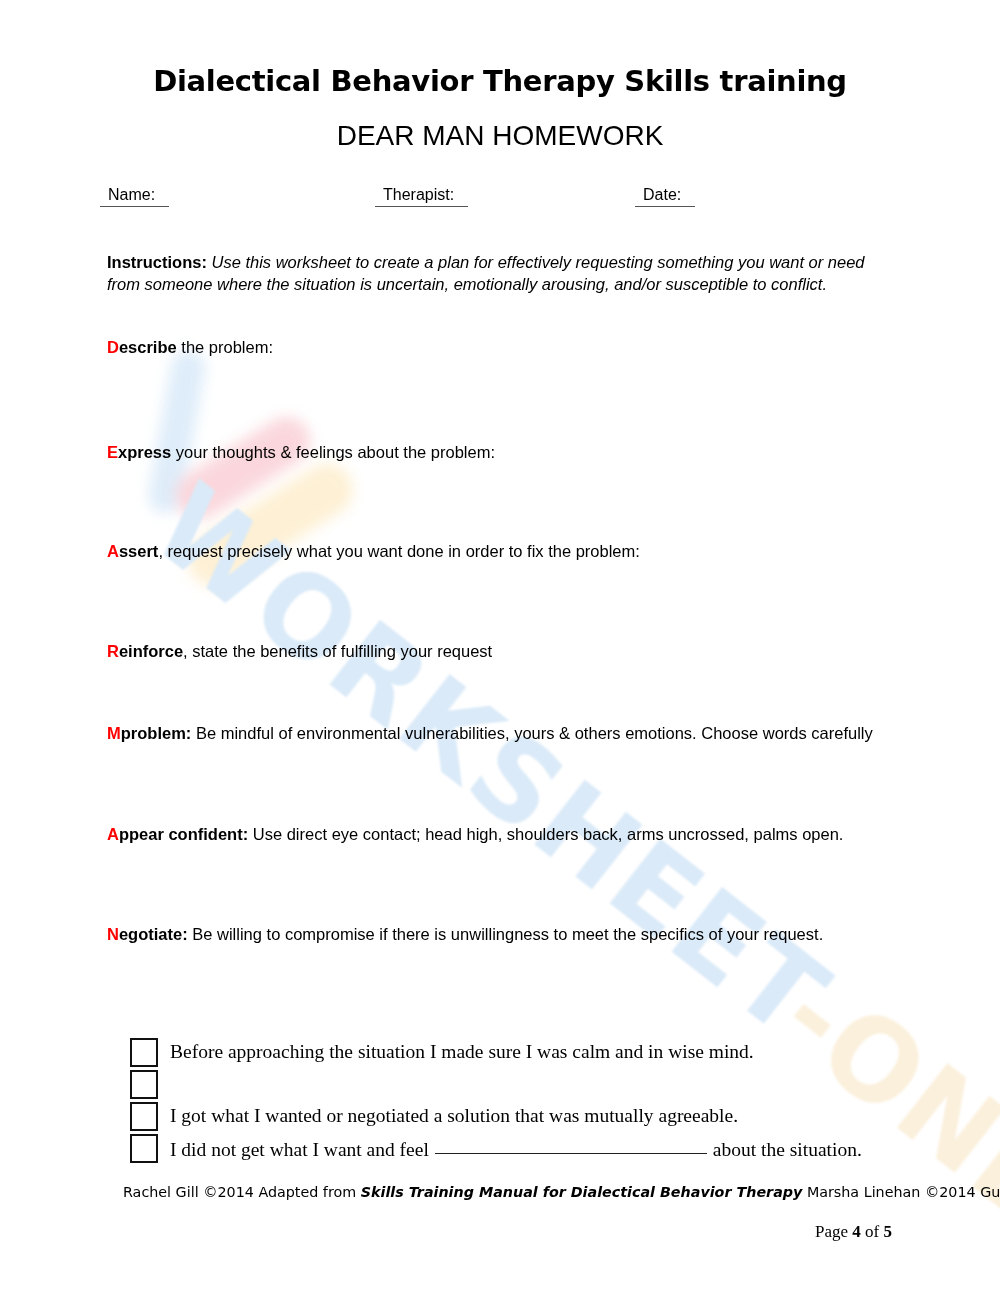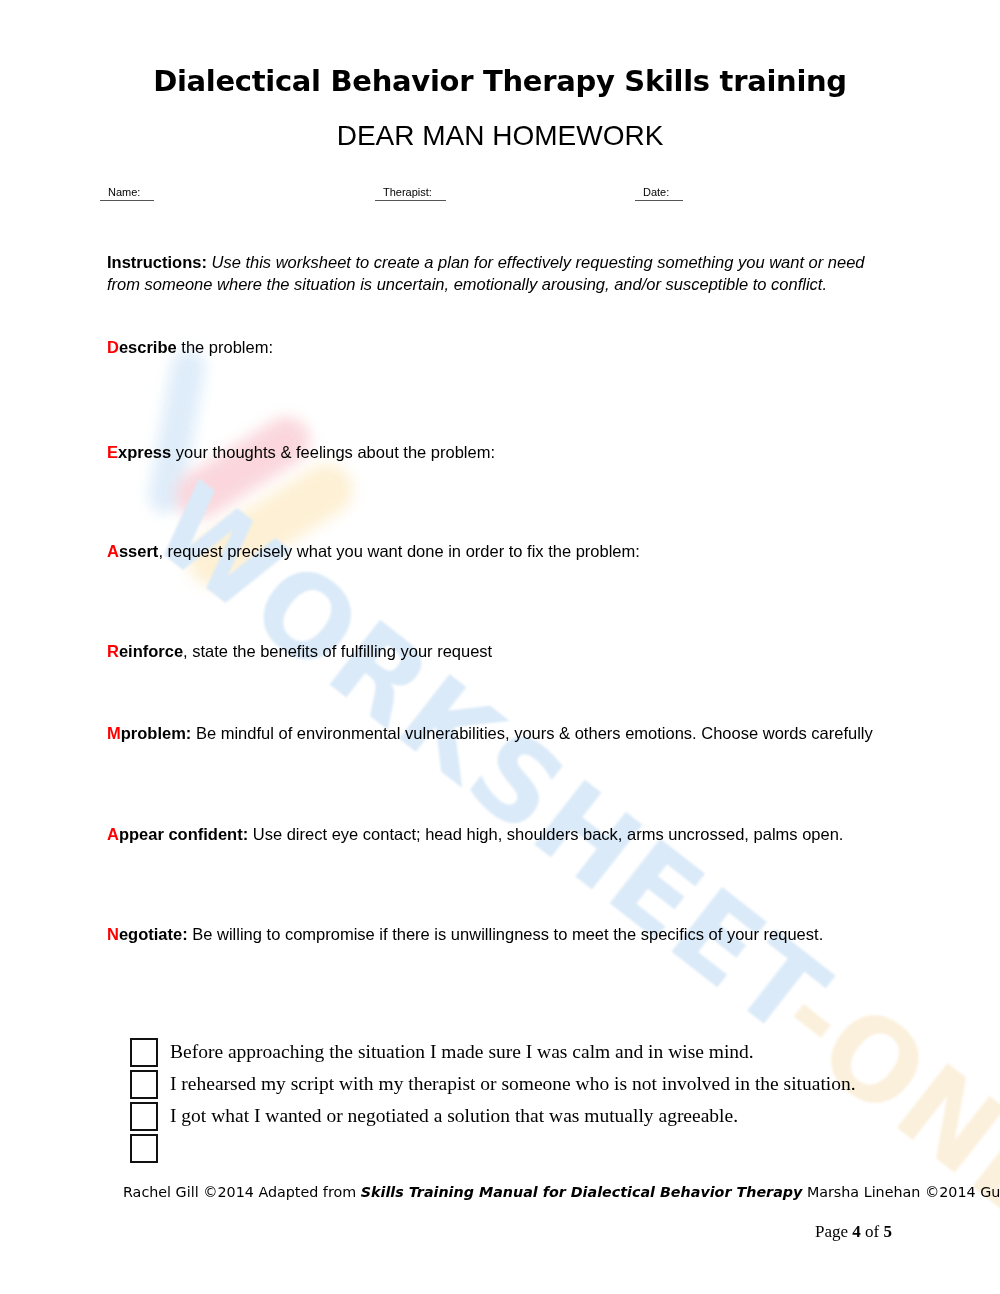--- a/index.html
+++ b/index.html
@@ -106,21 +106,21 @@
   
   .field-row {
     position: absolute;
     left: 100px;
     top: 182px;
     width: 800px;
     height: 26px;
   }
   .field {
     position: absolute;
-    font-size: 11px;
+    font-size: 16px;
     border-bottom: 1.3px solid #555;
     padding: 0 14px 2px 8px;
     white-space: nowrap;
   }
   .field-name      { left: 0px; }
   .field-therapist { left: 275px; }
   .field-date      { left: 535px; }
 
   
   .instructions {
@@ -252,30 +252,30 @@
 
     <div class="checklist">
 
       <div class="check-row">
         <div class="checkbox"></div>
         <div class="check-label">Before approaching the situation I made sure I was calm and in wise mind.</div>
       </div>
 
       <div class="check-row">
         <div class="checkbox"></div>
-        <div class="check-label">I rehearsed my script with  my therapist or someone who is not involved in the situation.</div>
       </div>
 
       <div class="check-row">
         <div class="checkbox"></div>
         <div class="check-label">I got what I wanted or negotiated a solution that was mutually agreeable.</div>
       </div>
 
       <div class="check-row">
         <div class="checkbox"></div>
+        <div class="check-label"><span>I did not get what I want and feel</span><span class="blank-line"></span><span>about the situation.</span></div>
       </div>
 
     </div>
 
     <div class="credit"><span>Rachel Gill ©2014 Adapted from </span><span class="work-title">Skills Training Manual for Dialectical Behavior Therapy</span><span> Marsha Linehan ©2014 Guilford</span></div>
 
     <div class="page-number"><span>Page</span> <span class="num">4</span> <span>of</span> <span class="num">5</span></div>
 
   </div>
 </div>

